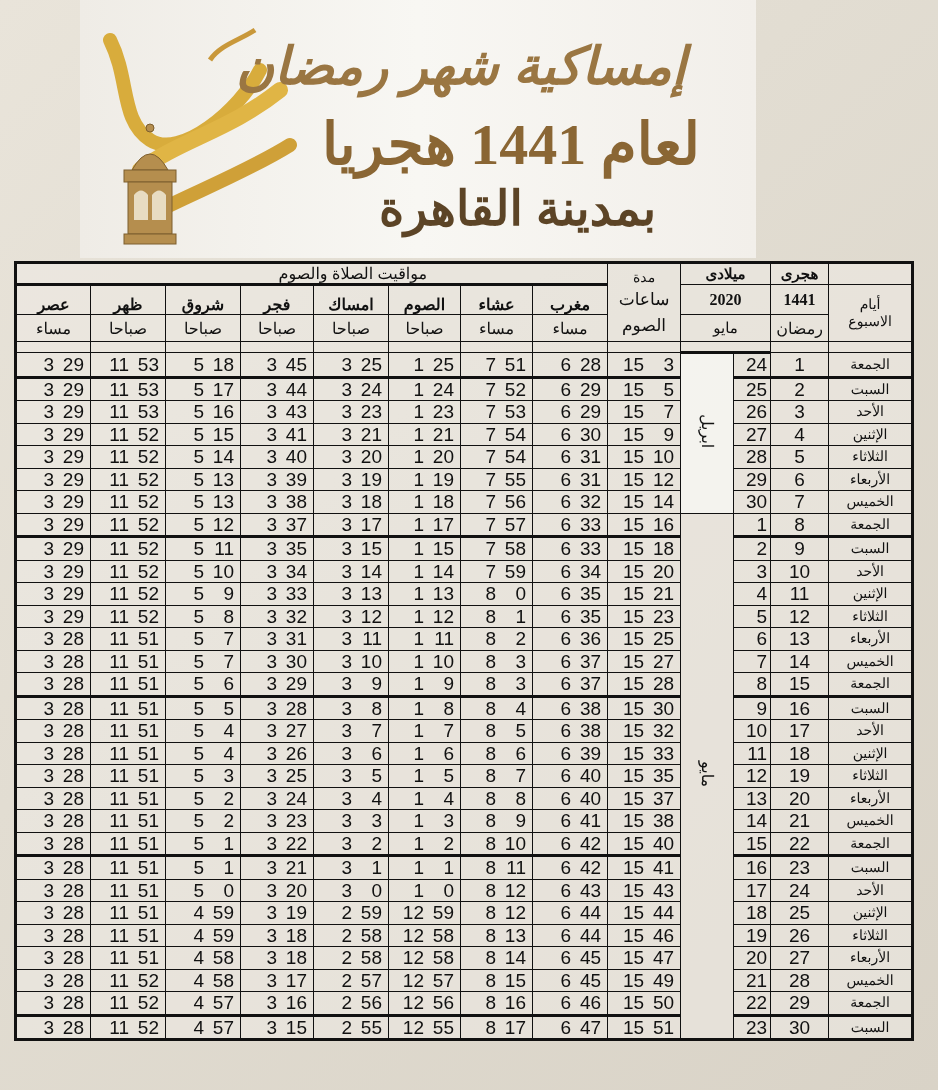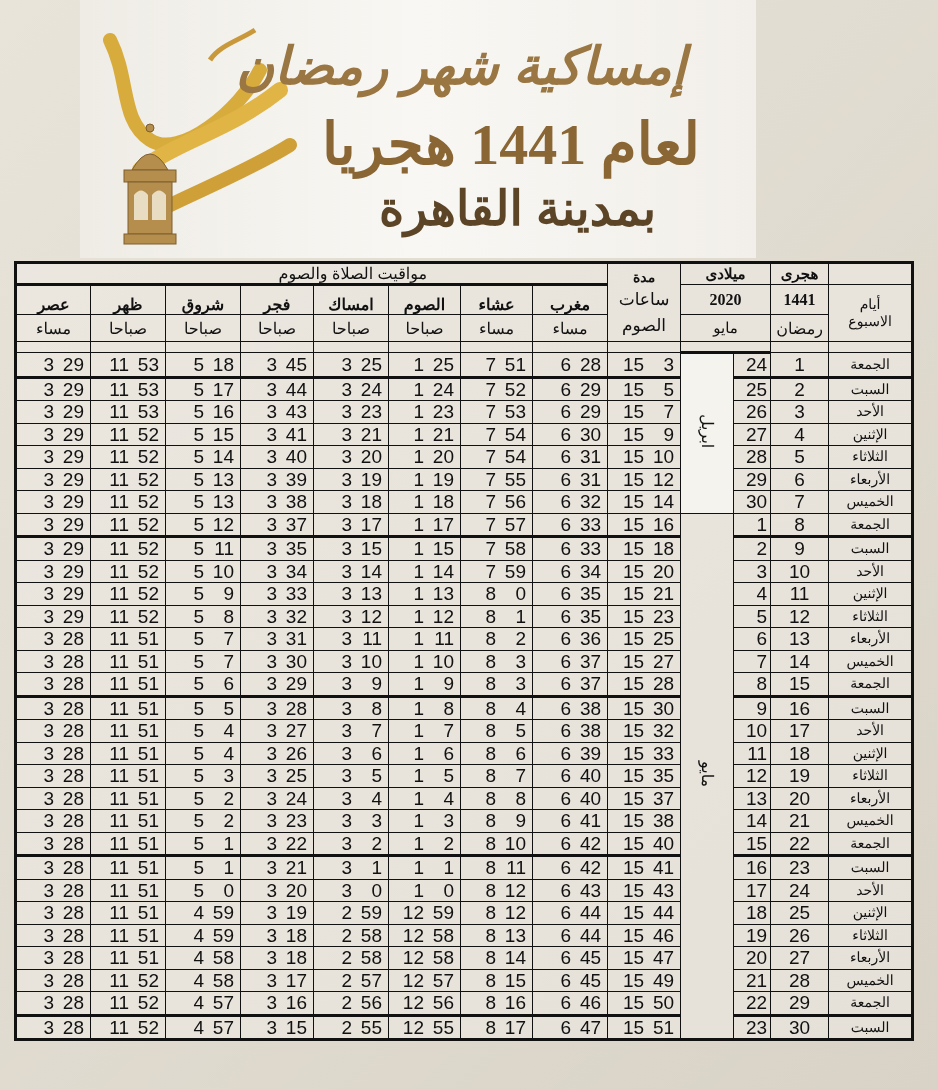--- a/index.html
+++ b/index.html
@@ -83,21 +83,21 @@
         <col style="width:75px">
     <col style="width:73px">
         <col style="width:53px">
         <col style="width:37px">
         <col style="width:58px">
         <col style="width:84px">
   </colgroup>
   <thead>
     <tr>
       <th colspan="8" class="hdr-title">مواقيت الصلاة والصوم</th>
-      <th rowspan="1" style="font-weight:bold;font-size:14px;vertical-align:bottom;border-bottom:none">مدة</th>
+      <th rowspan="1" style="font-weight:normal;font-size:14px;vertical-align:bottom;border-bottom:none">مدة</th>
       <th colspan="2" class="gh" style="font-family:'Liberation Sans',sans-serif;font-size:15px !important">ميلادى</th>
       <th style="font-weight:bold;font-size:15px">هجرى</th>
       <th></th>
     </tr>
     <tr>
       <th class="hdr-name">عصر</th>
       <th class="hdr-name">ظهر</th>
       <th class="hdr-name">شروق</th>
       <th class="hdr-name">فجر</th>
       <th class="hdr-name">امساك</th>

